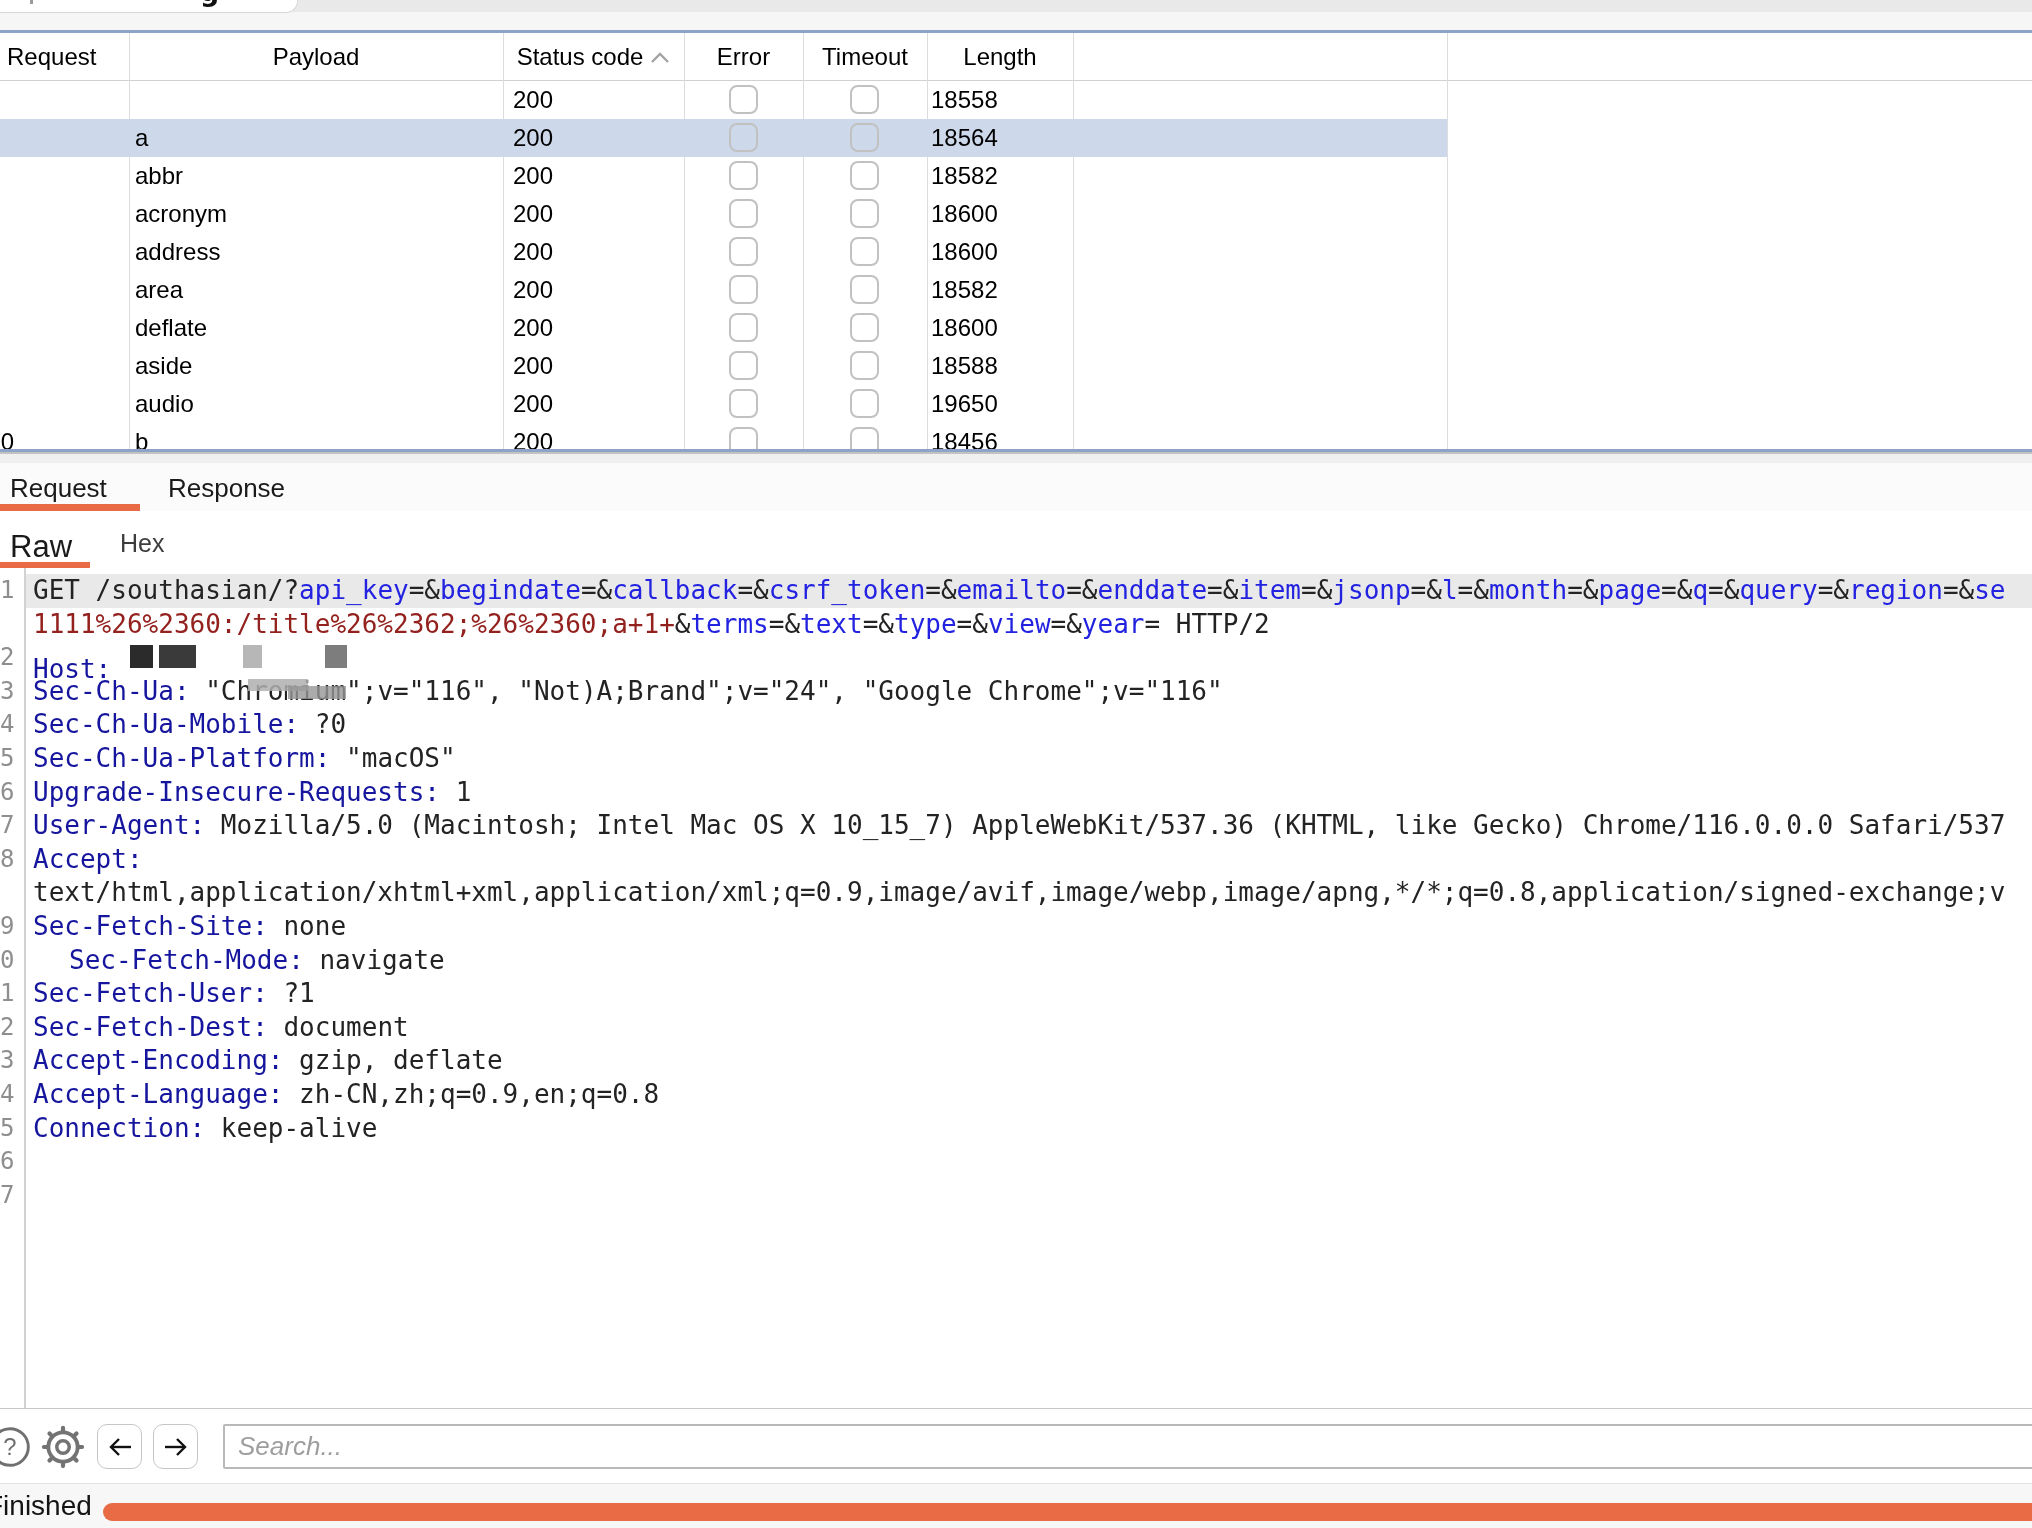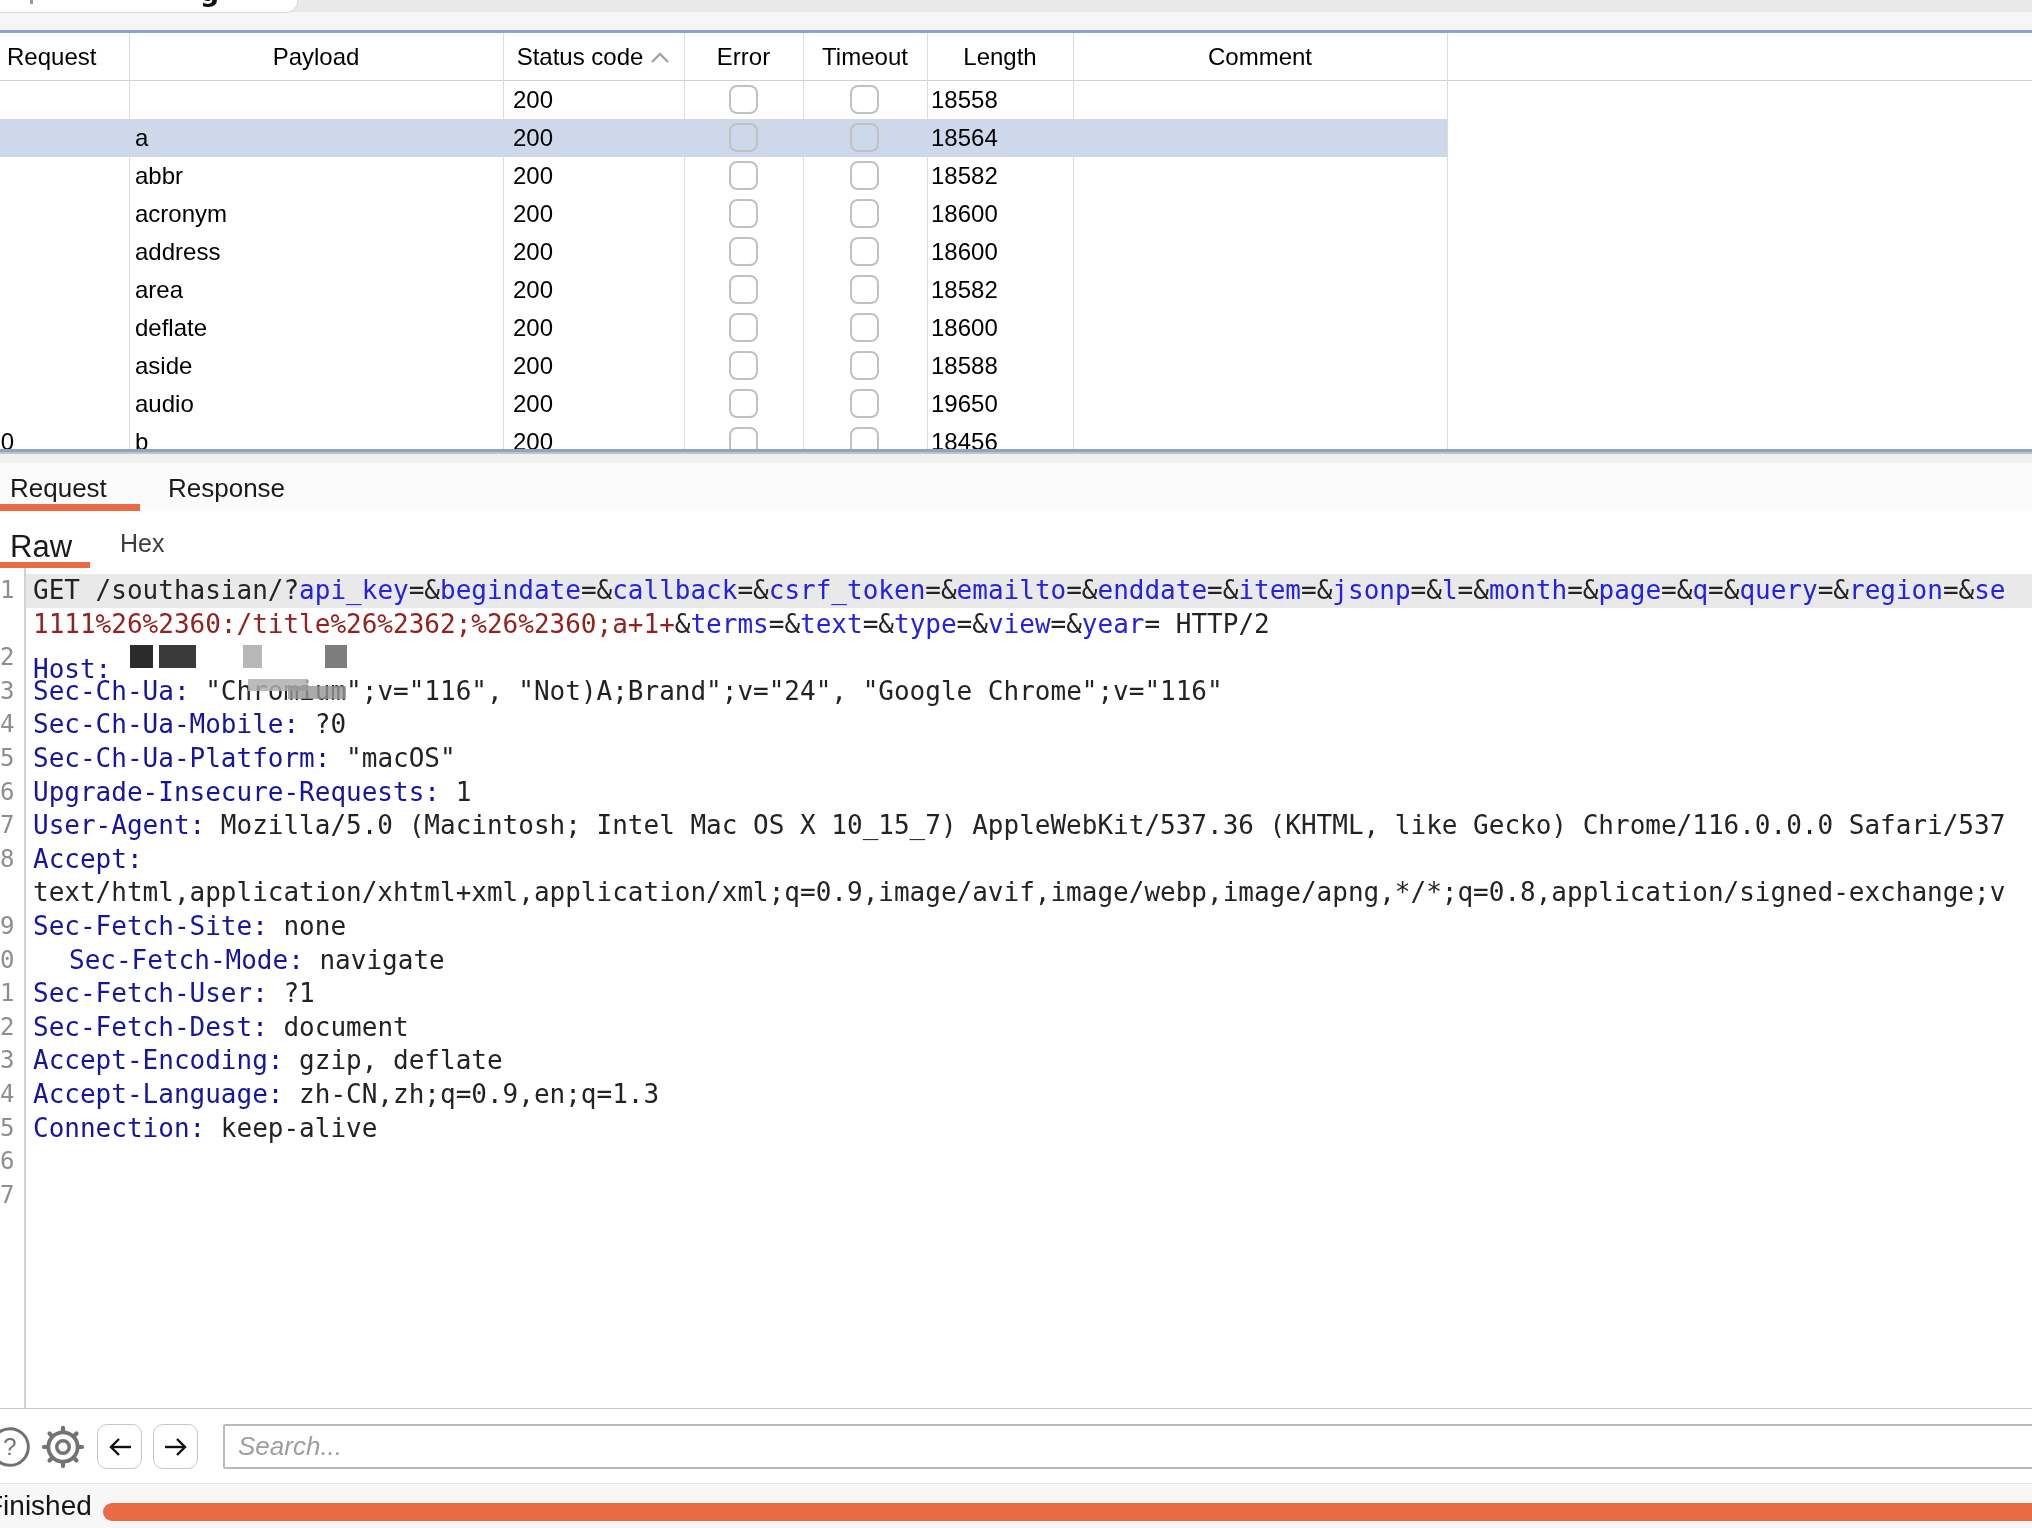--- a/index.html
+++ b/index.html
@@ -87,23 +87,20 @@
         </svg>
     </div>
     <div class="hcell" style="left:684px;width:119px;">
         <span>Error</span>
       </div>
     <div class="hcell" style="left:803px;width:124px;">
         <span>Timeout</span>
       </div>
     <div class="hcell" style="left:927px;width:146px;">
         <span>Length</span>
-      </div>
-    <div class="hcell" style="left:1073px;width:374px;">
-        <span>Comment</span>
       </div>
   </div>
 
   <div class="vsep" style="left:129px;"></div>
   <div class="vsep" style="left:503px;"></div>
   <div class="vsep" style="left:684px;"></div>
   <div class="vsep" style="left:803px;"></div>
   <div class="vsep" style="left:927px;"></div>
   <div class="vsep" style="left:1073px;"></div>
   <div class="vsep" style="left:1447px;"></div>
@@ -245,21 +242,21 @@
         <div class="cline" style="top: 342px;"><span class="c-h">Sec-Fetch-Site:</span><span class="c-k"> none</span></div>
         <span class="gut" style="top: 375.6px;">0</span>
         <div class="cline" style="top: 375.6px; margin-left: 36px;"><span class="c-h">Sec-Fetch-Mode:</span><span class="c-k"> navigate</span></div>
         <span class="gut" style="top: 409.2px;">1</span>
         <div class="cline" style="top: 409.2px;"><span class="c-h">Sec-Fetch-User:</span><span class="c-k"> ?1</span></div>
         <span class="gut" style="top: 442.8px;">2</span>
         <div class="cline" style="top: 442.8px;"><span class="c-h">Sec-Fetch-Dest:</span><span class="c-k"> document</span></div>
         <span class="gut" style="top: 476.4px;">3</span>
         <div class="cline" style="top: 476.4px;"><span class="c-h">Accept-Encoding:</span><span class="c-k"> gzip, deflate</span></div>
         <span class="gut" style="top: 510px;">4</span>
-        <div class="cline" style="top: 510px;"><span class="c-h">Accept-Language:</span><span class="c-k"> zh-CN,zh;q=0.9,en;q=1.3</span></div>
+        <div class="cline" style="top: 510px;"><span class="c-h">Accept-Language:</span><span class="c-k"> zh-CN,zh;q=0.9,en;q=0.8</span></div>
         <span class="gut" style="top: 543.6px;">5</span>
         <div class="cline" style="top: 543.6px;"><span class="c-h">Connection:</span><span class="c-k"> keep-alive</span></div>
         <span class="gut" style="top: 577.2px;">6</span>
         <div class="cline" style="top: 577.2px;"></div>
         <span class="gut" style="top: 610.8px;">7</span>
         <div class="cline" style="top: 610.8px;"></div>
         <div class="redact" style="left: 130px; top: 77.2px; width: 23px; height: 23px; background: rgb(43, 43, 43);"></div>
         <div class="redact" style="left: 159px; top: 77.2px; width: 37px; height: 23px; background: rgb(58, 58, 58);"></div>
         <div class="redact" style="left: 243px; top: 77.2px; width: 19px; height: 23px; background: rgb(183, 183, 183);"></div>
         <div class="redact" style="left: 325px; top: 77.2px; width: 22px; height: 23px; background: rgb(125, 125, 125);"></div>

